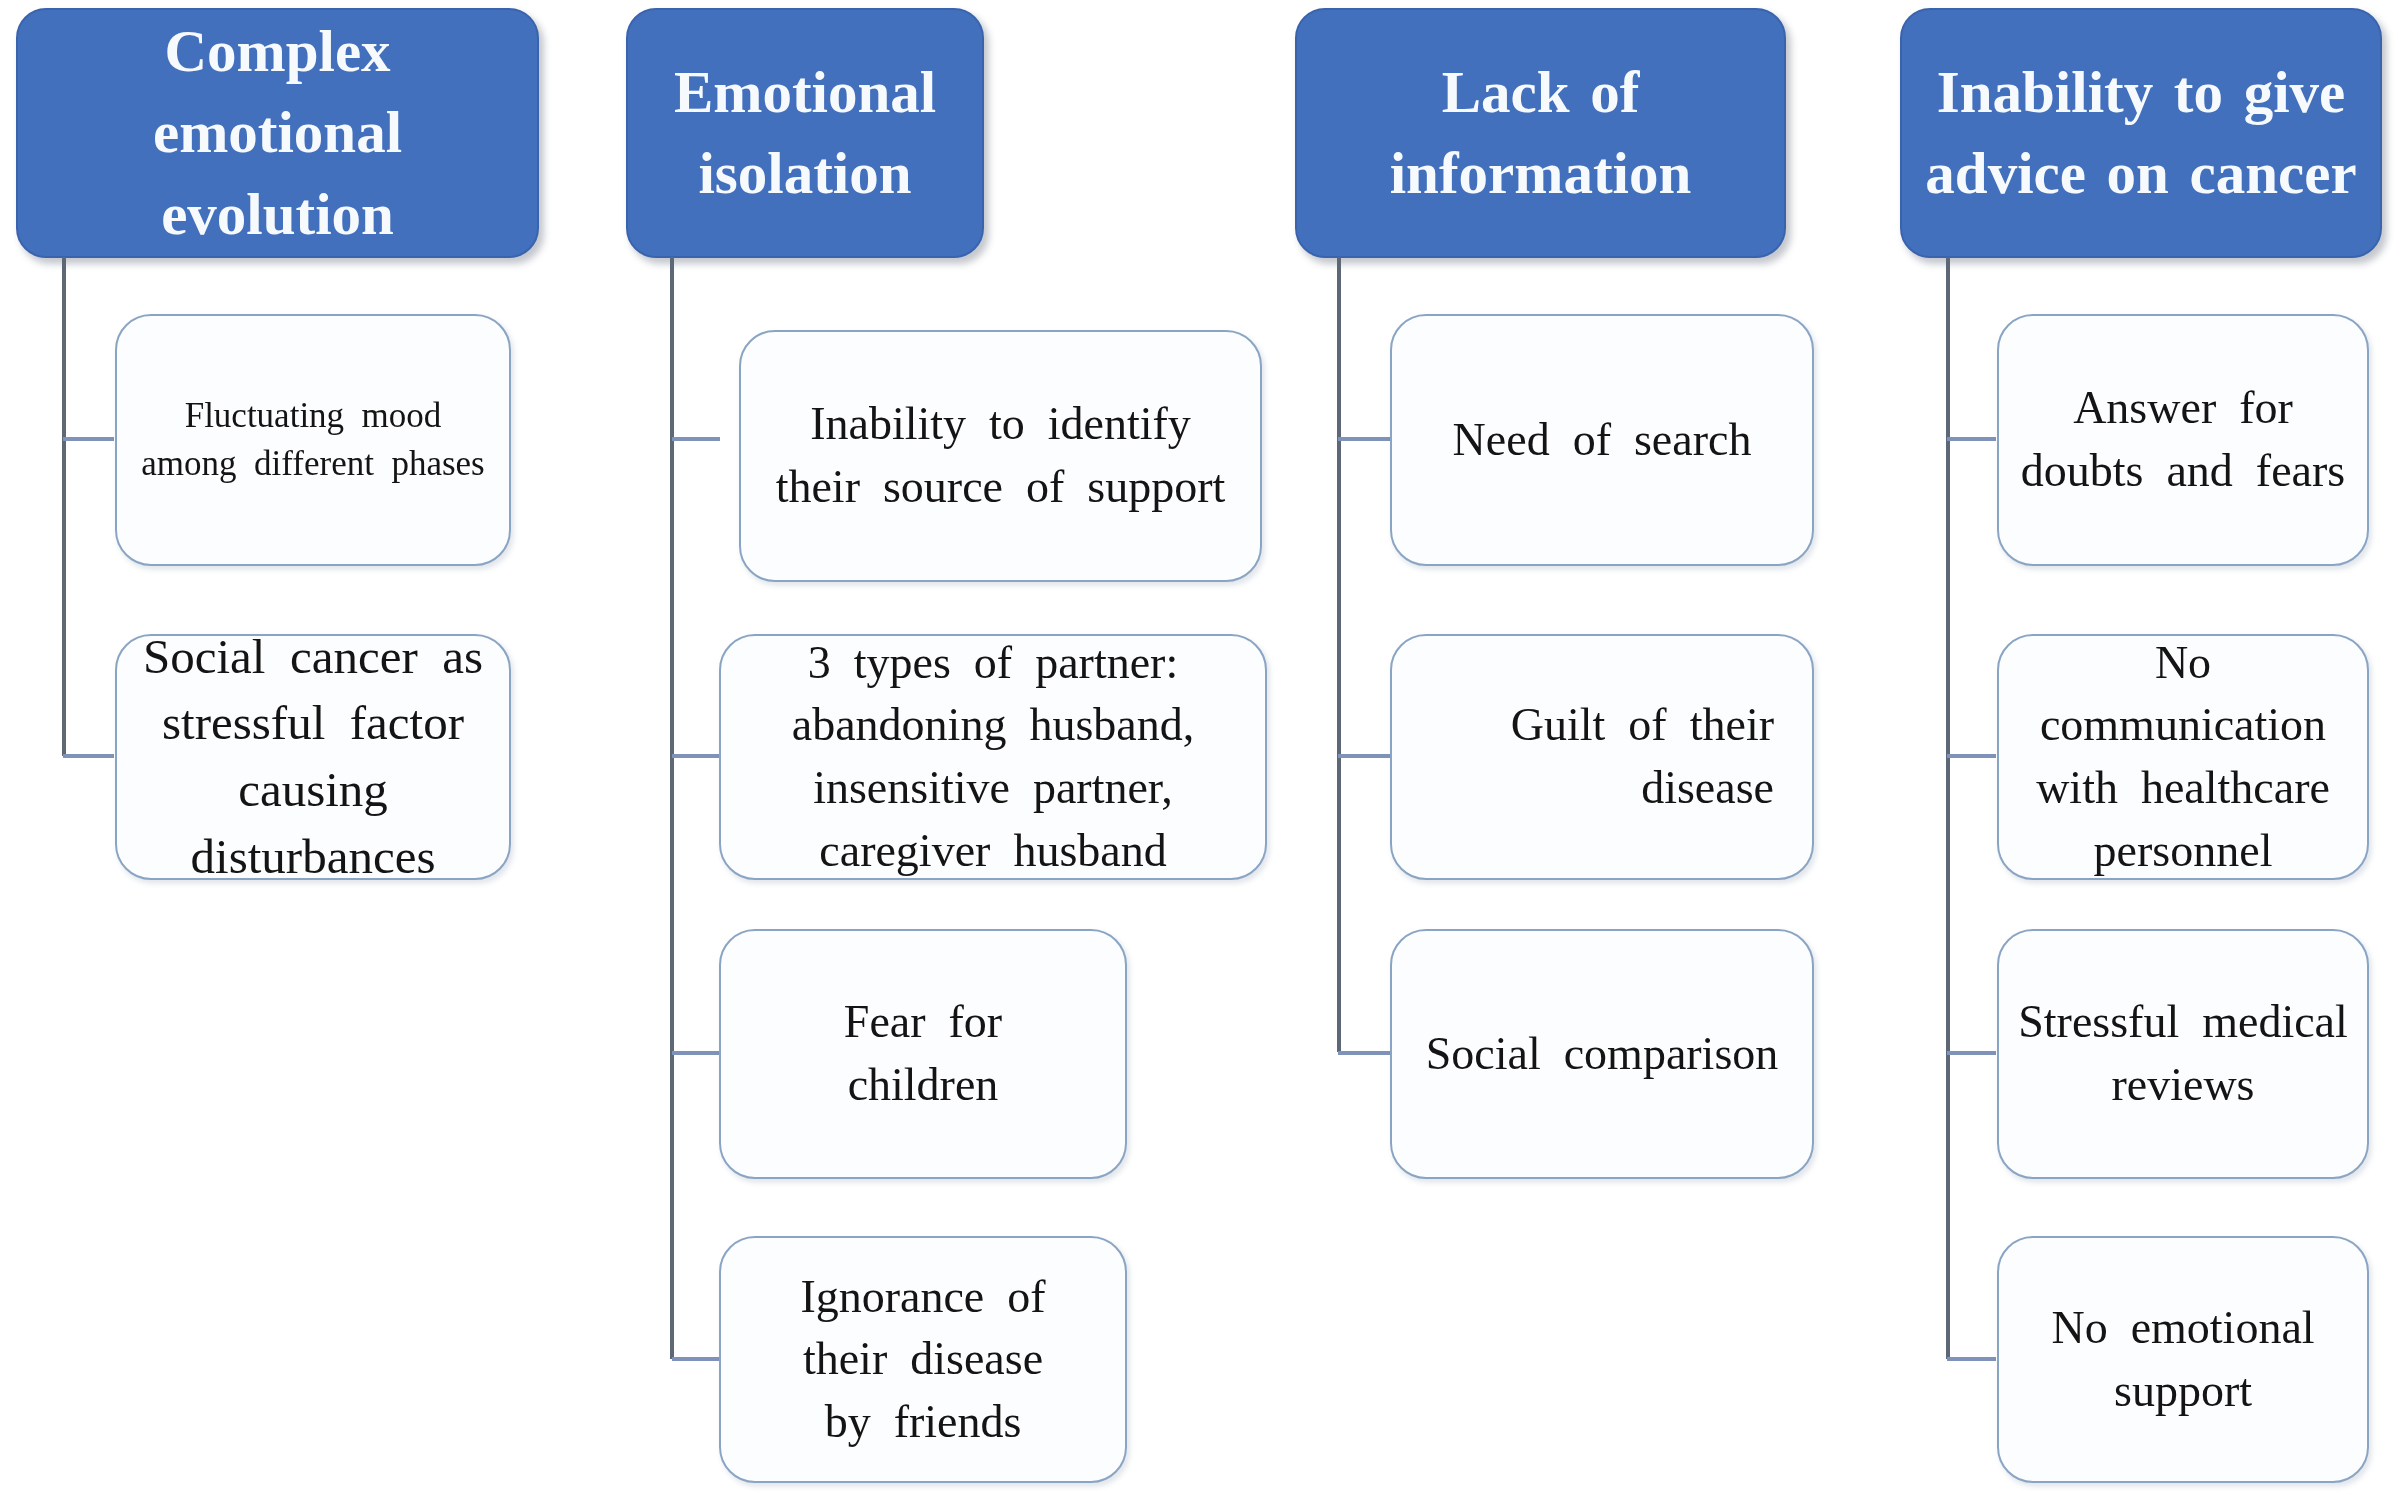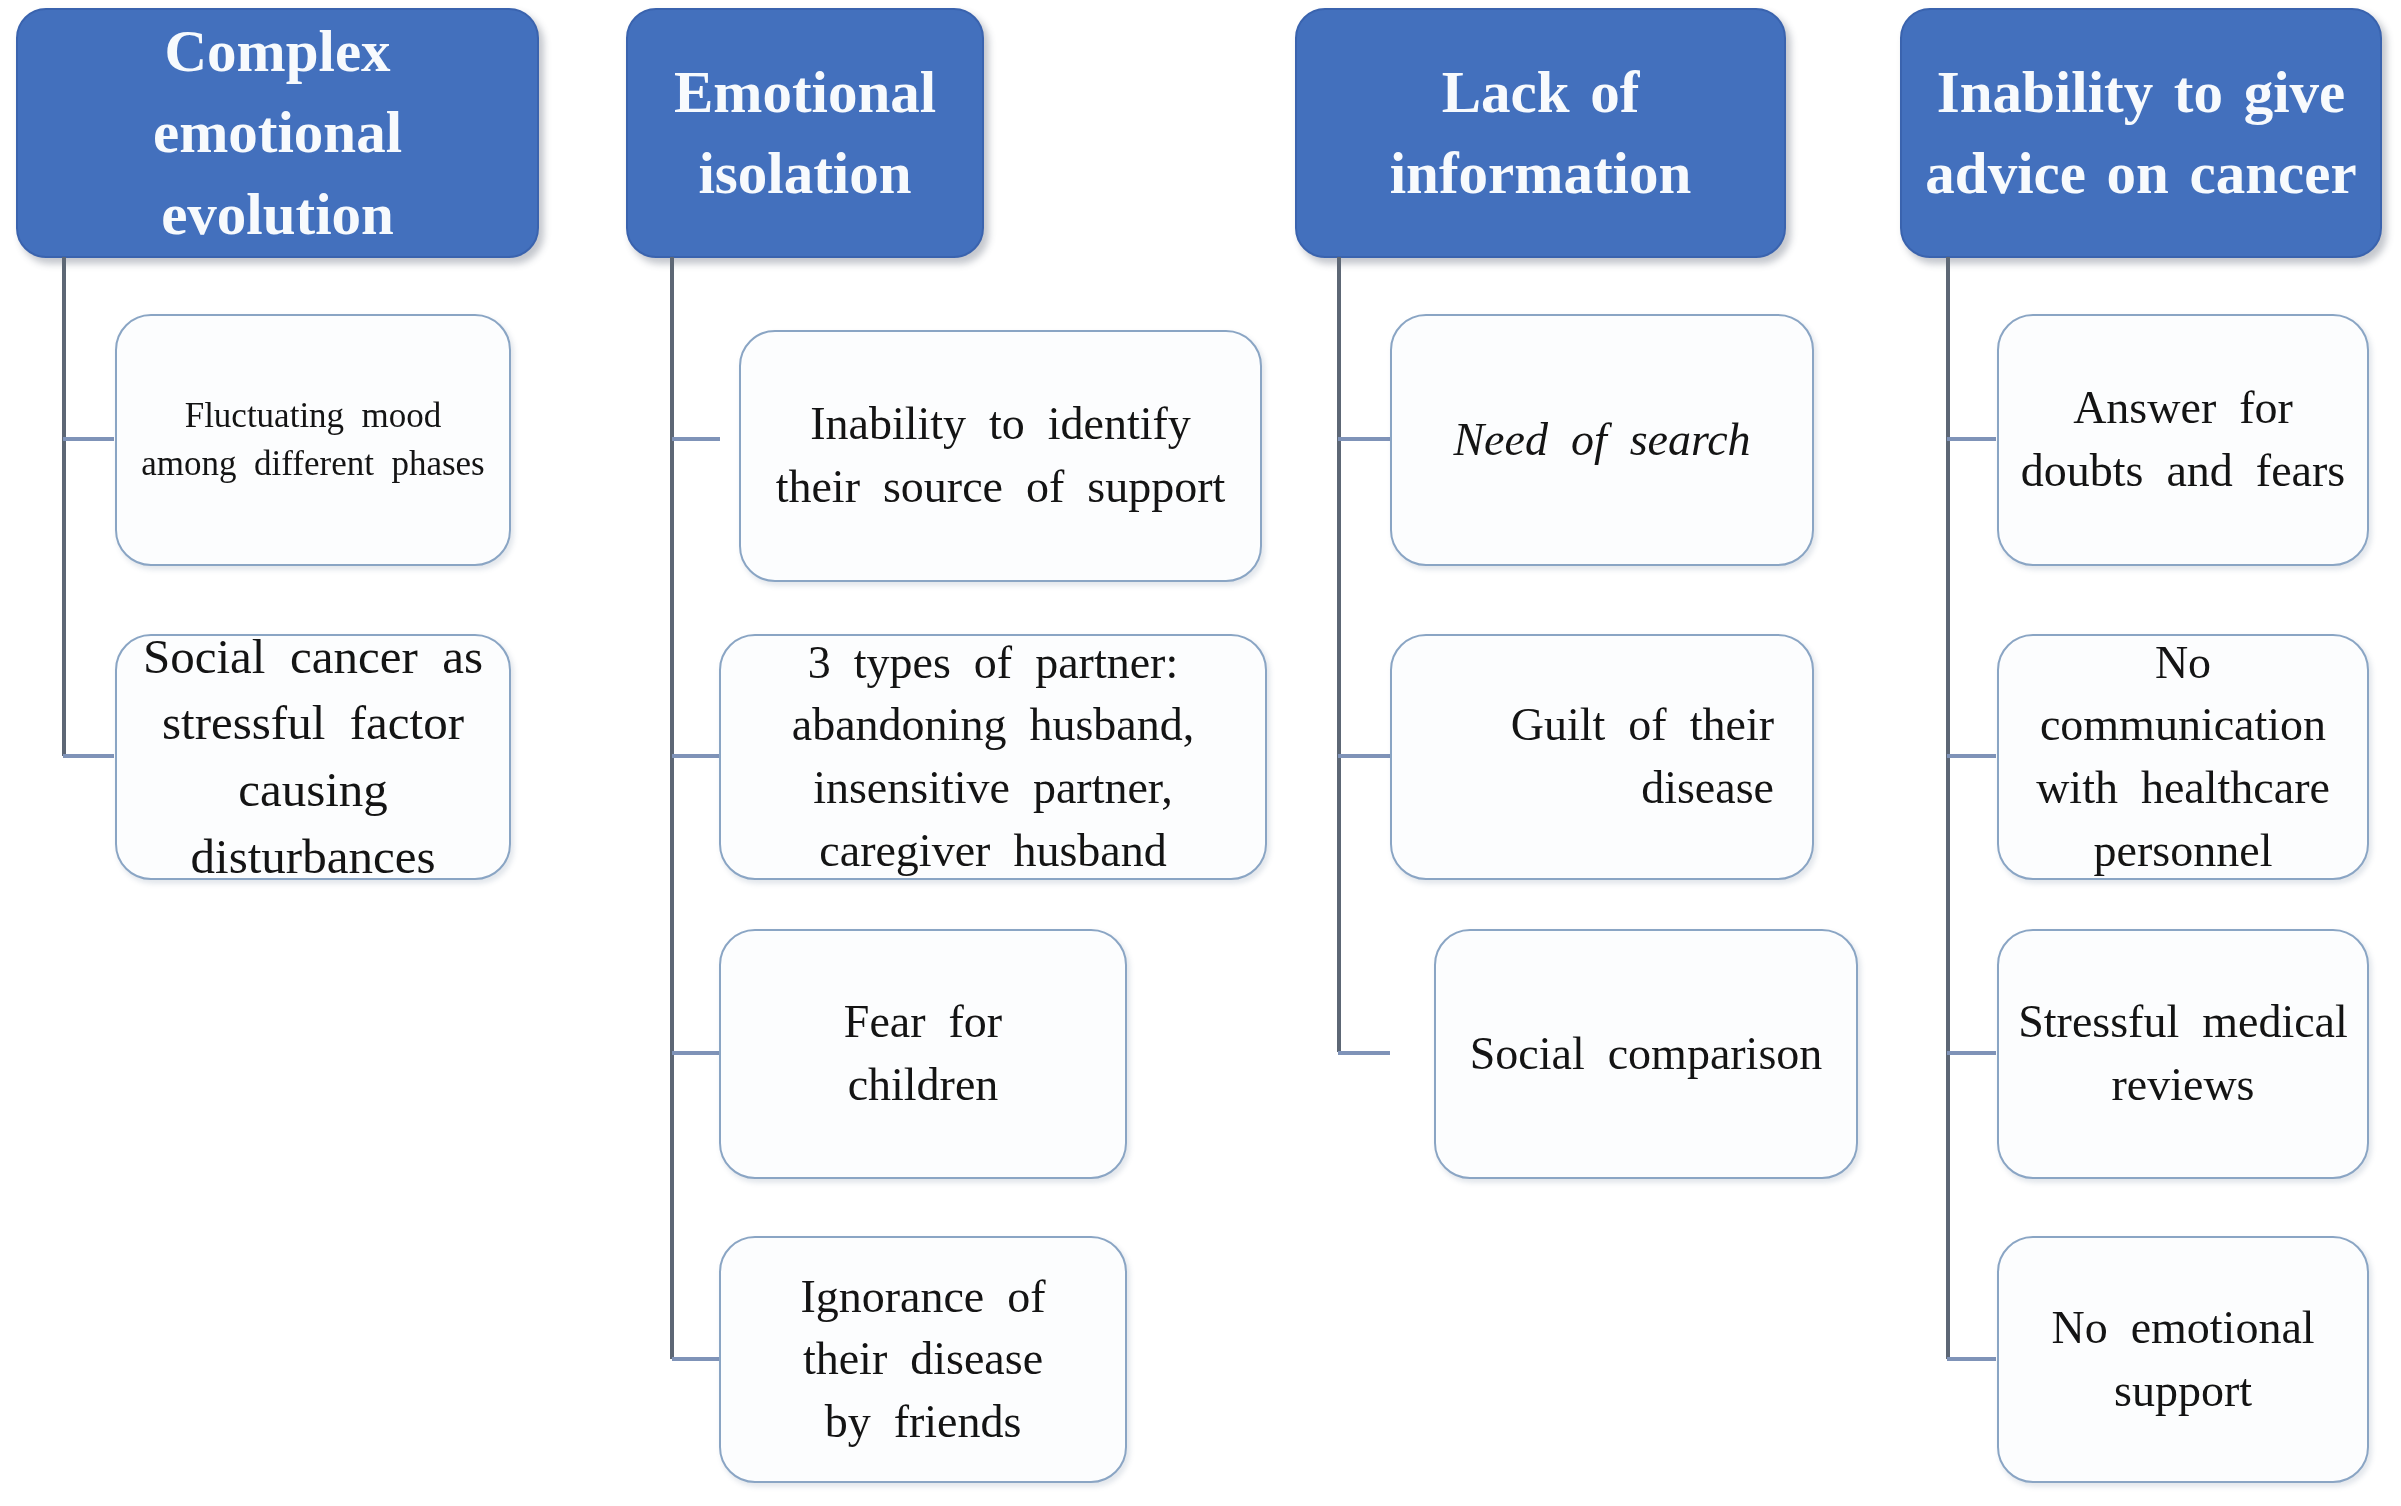--- a/index.html
+++ b/index.html
@@ -66,23 +66,23 @@
   #c2b{left:719px;  top:634px; width:548px; height:246px;}
   #c2c{left:719px;  top:929px;width:408px; height:250px; padding:8px 55px;}
   #c2d{left:719px;  top:1236px;width:408px; height:247px; padding:8px 55px;}
 
   
   #h3 {left:1295px; top:8px;  width:491px; height:250px;}
   #v3 {left:1337px; top:257px; height:795px;}
   #s3a{left:1338px; top:437px; width:52px;}
   #s3b{left:1338px; top:754px; width:52px;}
   #s3c{left:1338px; top:1051px;width:52px;}
-  #c3a{left:1390px; top:314px; width:424px; height:252px; padding:8px 34px;font-style:italic;}
+  #c3a{left:1390px; top:314px; width:424px; height:252px; padding:8px 34px;}
   #c3b{left:1390px; top:634px; width:424px; height:246px; padding:8px 38px;text-align:right;}
-  #c3c{left:1390px; top:929px;width:424px; height:250px; padding:8px 24px;margin-left:44px;}
+  #c3c{left:1390px; top:929px;width:424px; height:250px; padding:8px 24px;}
 
   
   #h4 {left:1900px; top:8px;  width:482px; height:250px;}
   #v4 {left:1946px; top:257px; height:1102px;}
   #s4a{left:1947px; top:437px; width:49px;}
   #s4b{left:1947px; top:754px; width:49px;}
   #s4c{left:1947px; top:1051px;width:49px;}
   #s4d{left:1947px; top:1357px;width:49px;}
   #c4a{left:1997px; top:314px; width:372px; height:252px; padding:8px 16px;}
   #c4b{left:1997px; top:634px; width:372px; height:246px; padding:8px 16px;}

